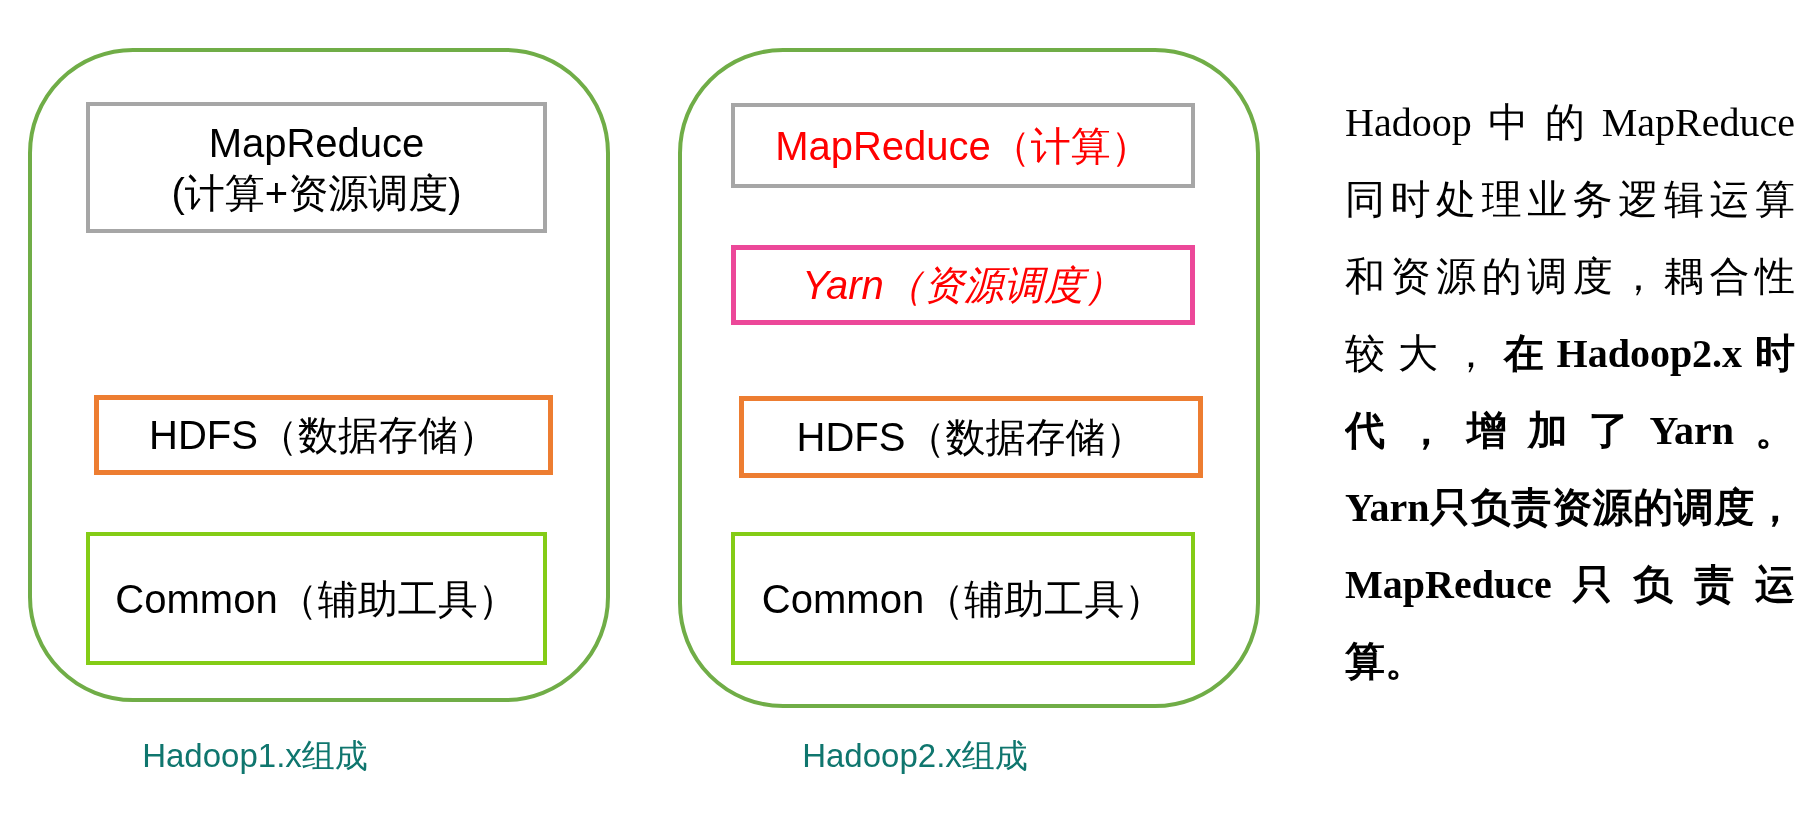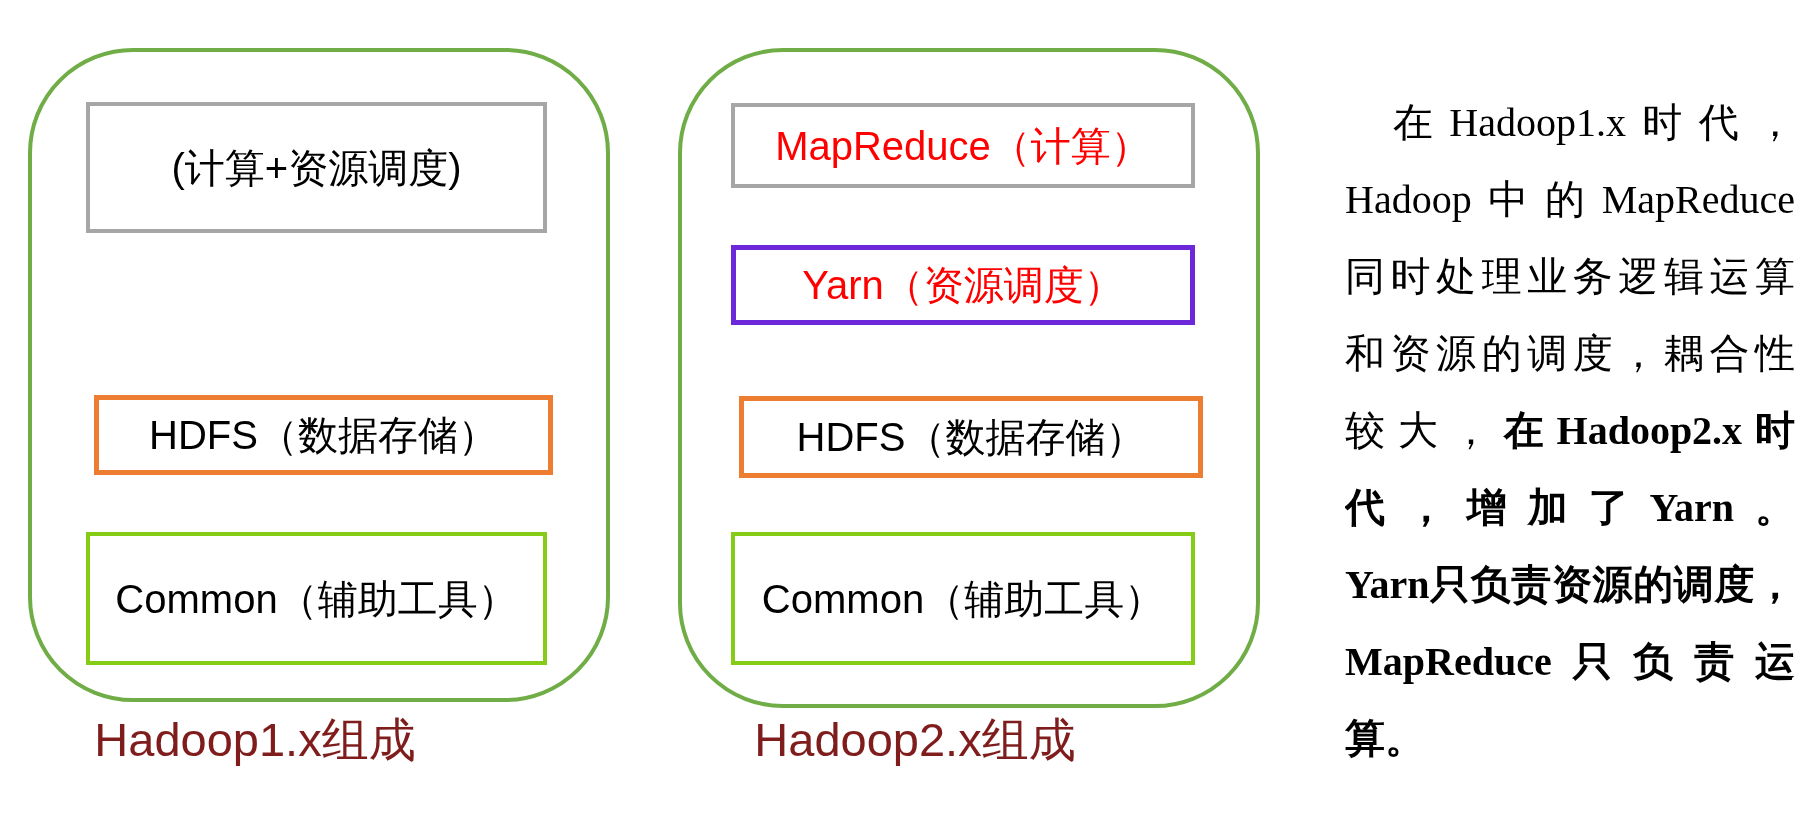--- a/index.html
+++ b/index.html
@@ -29,42 +29,42 @@
     text-align: center;
     box-sizing: border-box;
     font-size: 40px;
     line-height: 50px;
     color: #000000;
     background: #ffffff;
   }
   .b-gray   { border: 4px solid #A6A6A6; }
   .b-orange { border: 5px solid #ED7D31; margin-left: 8px; }
   .b-blue   { border: 4px solid #84cc16; }
-  .b-gold   { border: 5px solid #6d28d9; }
+  .b-gold   { border: 5px solid #ec4899; font-style: italic; }
   .red-text { color: #FF0000; }
 
   
   .v1-mr     { left: 86px; top: 102px; width: 461px; height: 131px; }
   .v1-hdfs   { left: 86px; top: 395px; width: 459px; height: 80px;  }
   .v1-common { left: 86px; top: 532px; width: 461px; height: 133px; }
 
   
   .v2-mr     { left: 731px; top: 103px; width: 464px; height: 85px;  }
   .v2-yarn   { left: 731px; top: 245px; width: 464px; height: 80px;  }
   .v2-hdfs   { left: 731px; top: 396px; width: 464px; height: 82px;  }
   .v2-common { left: 731px; top: 532px; width: 464px; height: 133px; }
 
   .caption {
     position: absolute;
     width: 430px;
-    top: 712px;
+    top: 728px;
     text-align: center;
-    font-size: 47px;
+    font-size: 33px;
     line-height: 56px;
-    color: #7f1d1d;
+    color: #0f766e;
   }
   .cap1 { left: 40px; }
   .cap2 { left: 700px; }
 
   .paragraph {
     position: absolute;
     left: 1345px;
     top: 84px;
     width: 450px;
     font-family: "Liberation Serif", "DejaVu Serif", serif;
@@ -84,20 +84,21 @@
   .bold { font-weight: 700; }
 </style>
 </head>
 <body>
 
 <div class="stage">
 
   <div class="container c1"></div>
 
   <div class="box b-gray v1-mr">
+    <div>MapReduce</div>
     <div>(计算+资源调度)</div>
   </div>
 
   <div class="box b-orange v1-hdfs">
     <div>HDFS（数据存储）</div>
   </div>
 
   <div class="box b-blue v1-common">
     <div>Common（辅助工具）</div>
   </div>
@@ -118,23 +119,20 @@
     <div>HDFS（数据存储）</div>
   </div>
 
   <div class="box b-blue v2-common">
     <div>Common（辅助工具）</div>
   </div>
 
   <div class="caption cap2">Hadoop2.x组成</div>
 
   <div class="paragraph">
-    <div class="pline indent">
-      <span>在Hadoop1.x时代，</span><span class="bold"></span>
-    </div>
     <div class="pline">
       <span>Hadoop中的MapReduce</span><span class="bold"></span>
     </div>
     <div class="pline">
       <span>同时处理业务逻辑运算</span><span class="bold"></span>
     </div>
     <div class="pline">
       <span>和资源的调度，耦合性</span><span class="bold"></span>
     </div>
     <div class="pline">

